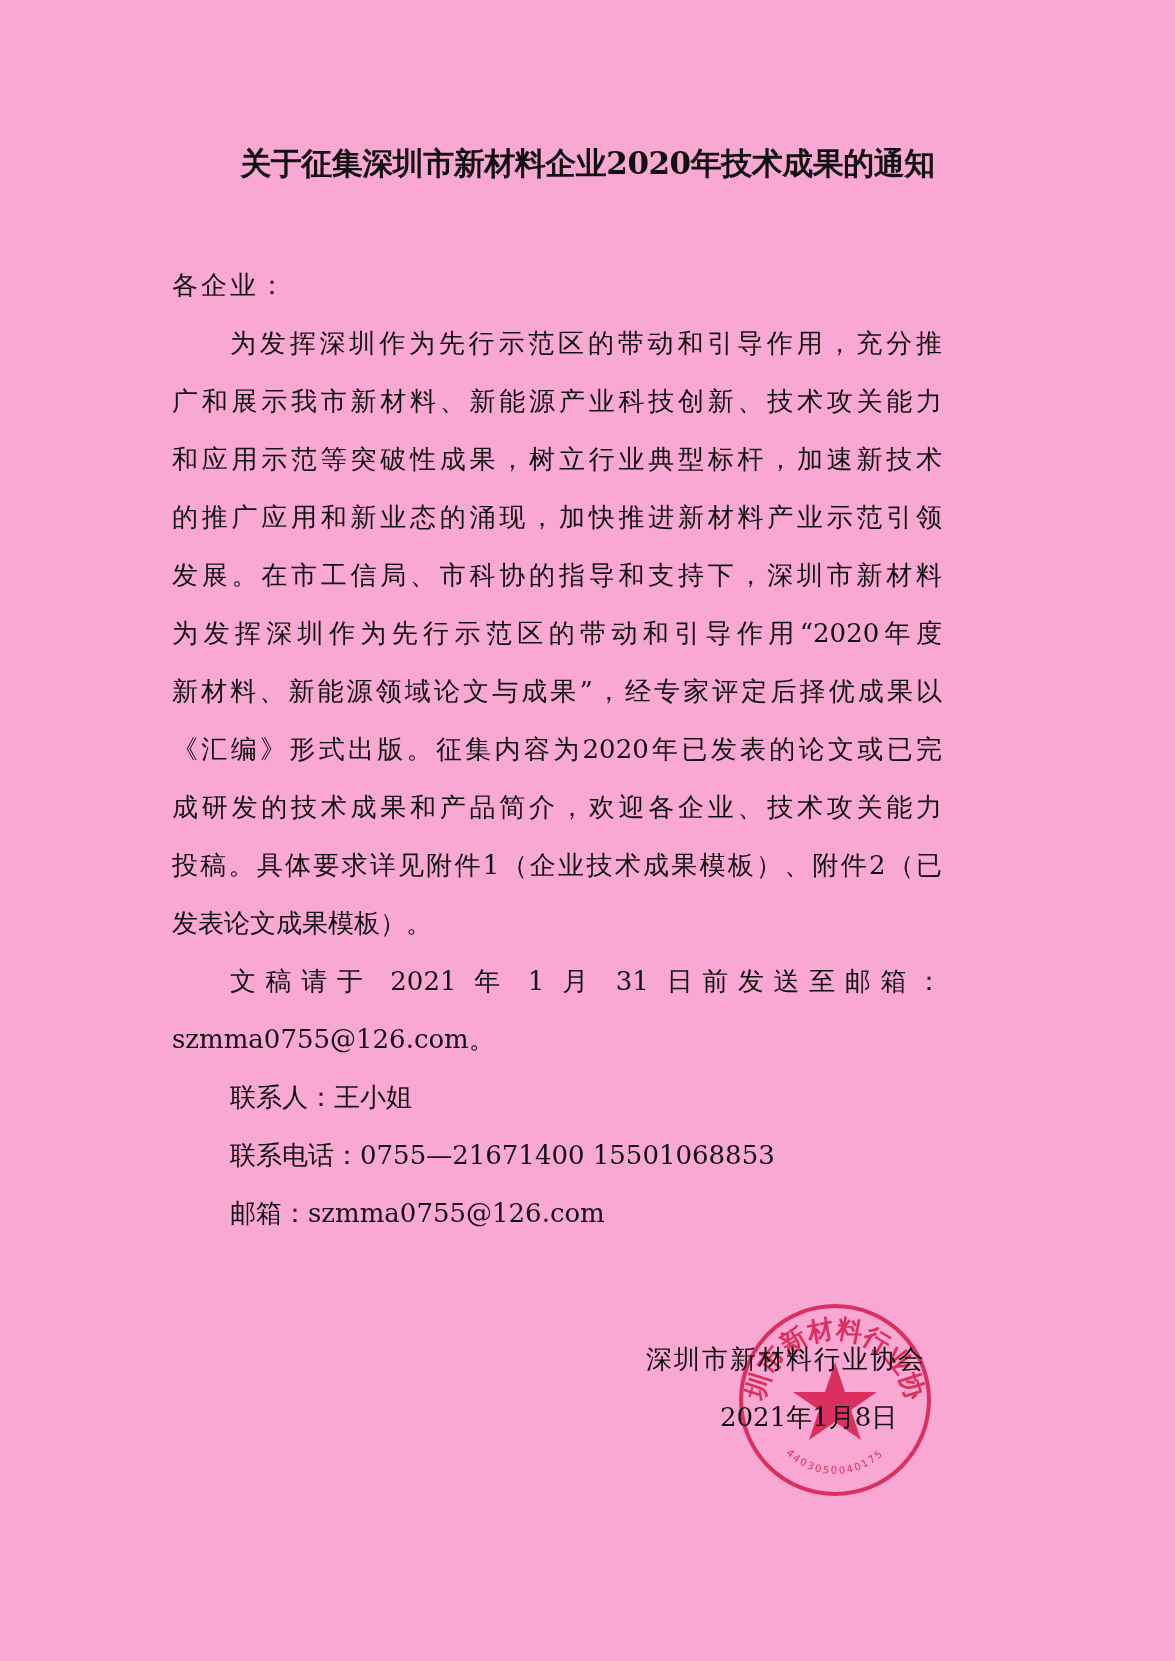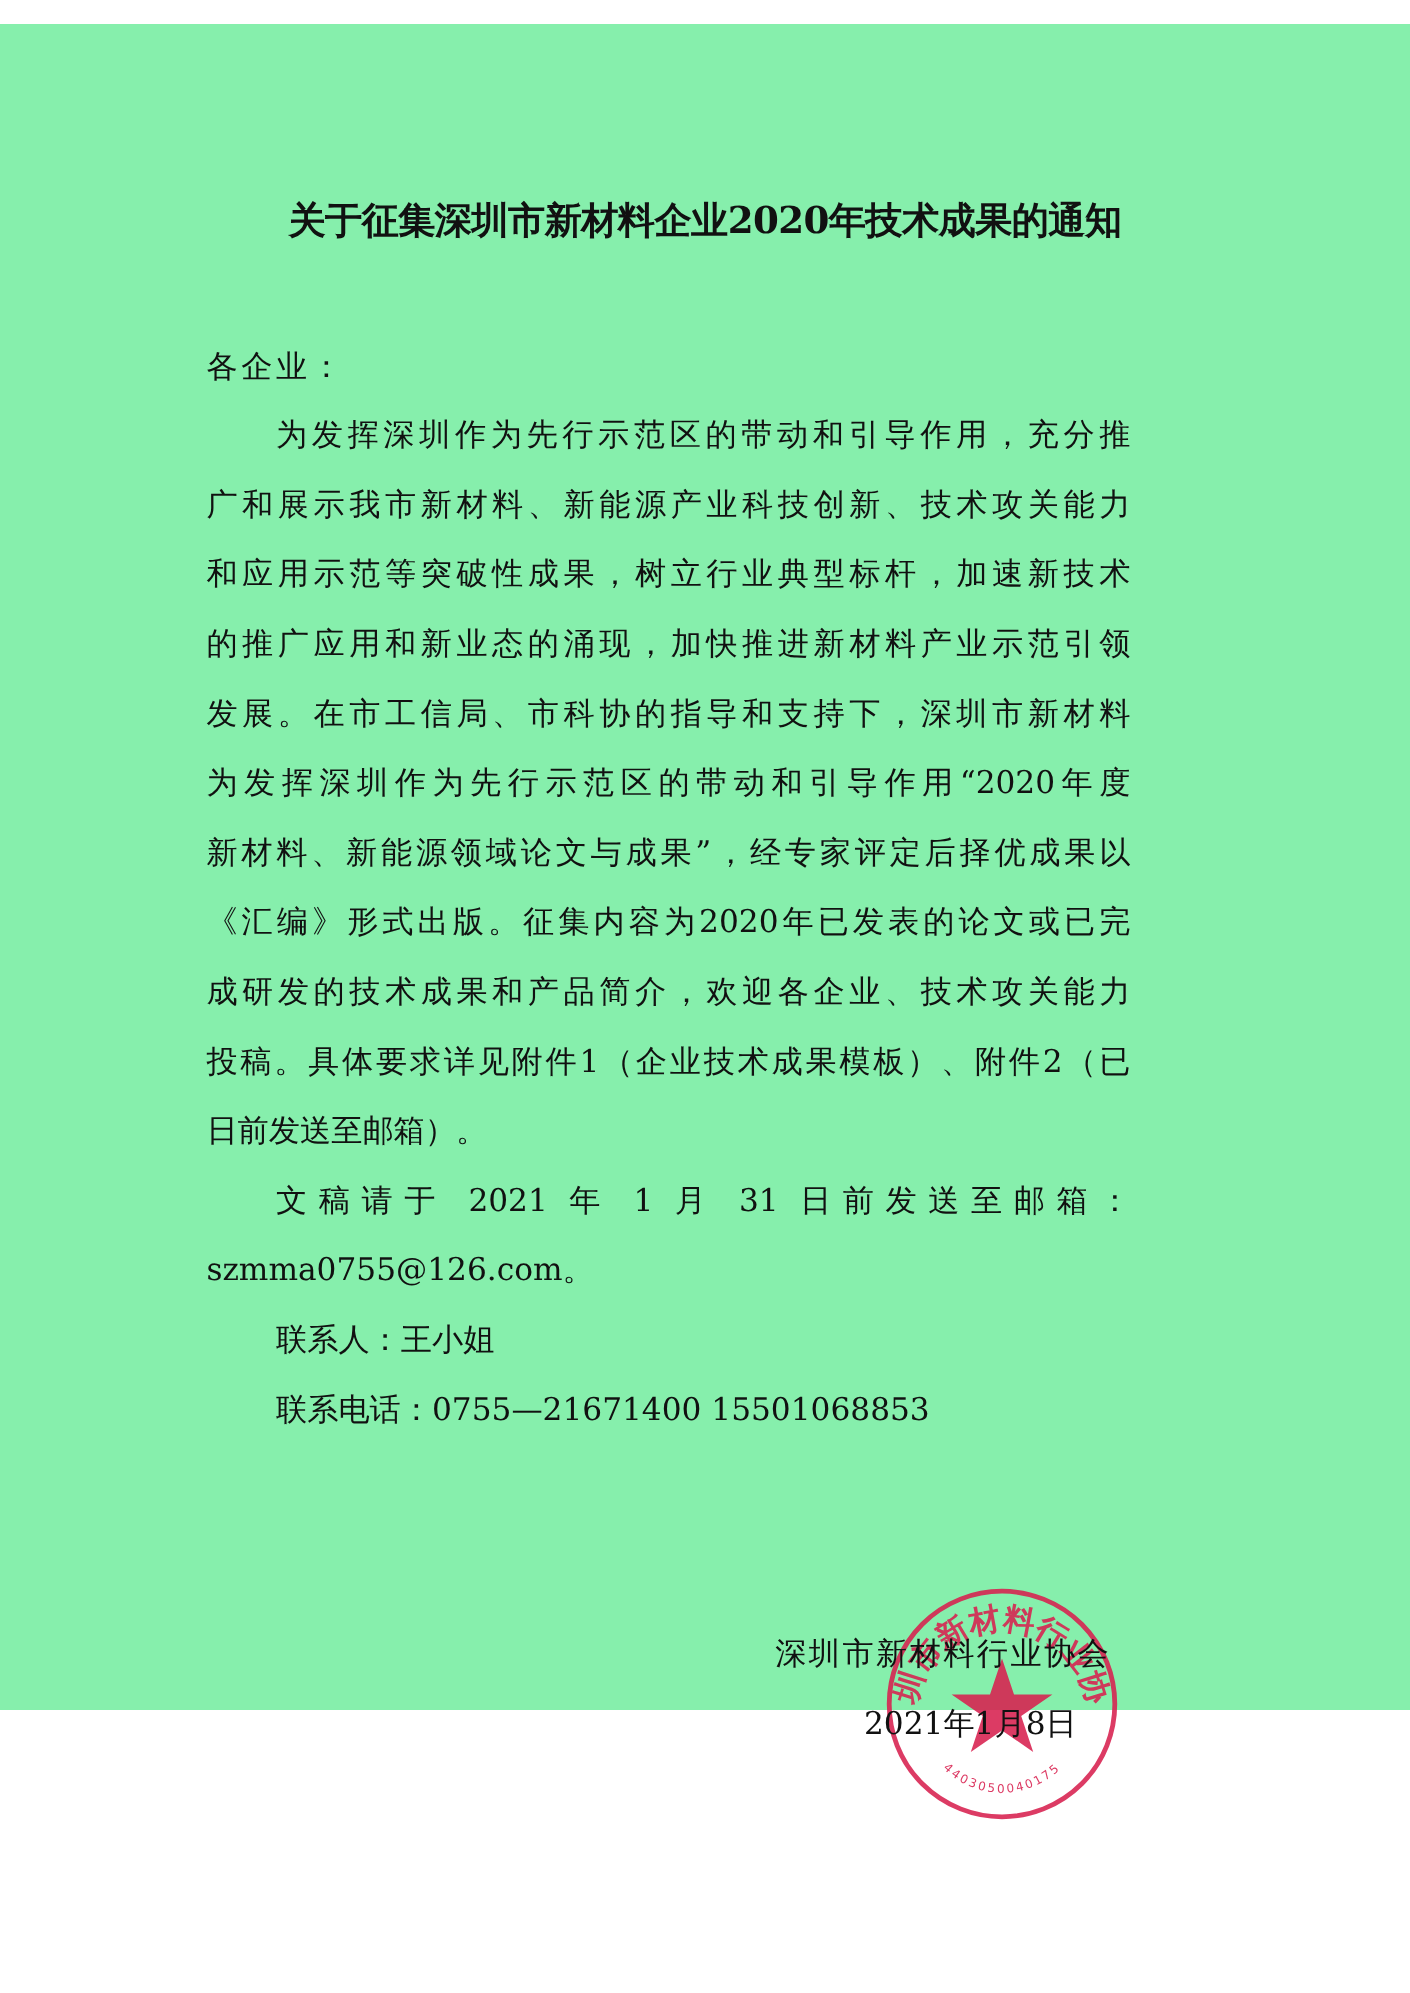--- a/index.html
+++ b/index.html
@@ -12,23 +12,22 @@
       height: 1661px;
       position: relative;
       overflow: hidden;
       font-family: "DejaVu Serif", "Liberation Serif", serif;
       color: #111111;
     }
     .page {
       position: absolute;
       left: 0; top: 0;
       width: 1175px;
-      height: 1405px;
-      background: #86efac;
-      margin-top: 20px;
+      height: 1661px;
+      background: #f9a8d4;
     }
     .title {
       position: absolute;
       top: 143px;
       left: 0;
       width: 1175px;
       text-align: center;
       font-size: 31px;
       font-weight: bold;
       letter-spacing: -0.5px;
@@ -105,27 +104,28 @@
   <div class="line indent" style="top:323px;">为发挥深圳作为先行示范区的带动和引导作用，充分推</div>
   <div class="line" style="top:381px;">广和展示我市新材料、新能源产业科技创新、技术攻关能力</div>
   <div class="line" style="top:439px;">和应用示范等突破性成果，树立行业典型标杆，加速新技术</div>
   <div class="line" style="top:555px;">发展。在市工信局、市科协的指导和支持下，深圳市新材料</div>
   <div class="line" style="top:497px;">的推广应用和新业态的涌现，加快推进新材料产业示范引领</div>
   <div class="line" style="top:613px;">为发挥深圳作为先行示范区的带动和引导作用“2020年度</div>
   <div class="line" style="top:671px;">新材料、新能源领域论文与成果”，经专家评定后择优成果以</div>
   <div class="line" style="top:729px;">《汇编》形式出版。征集内容为2020年已发表的论文或已完</div>
   <div class="line" style="top:787px;">成研发的技术成果和产品简介，欢迎各企业、技术攻关能力</div>
   <div class="line" style="top:845px;">投稿。具体要求详见附件1（企业技术成果模板）、附件2（已</div>
-  <div class="line last" style="top:903px;">日前发送至邮箱）。</div>
+  <div class="line last" style="top:903px;">发表论文成果模板）。</div>
 
   <div class="line indent" style="top:961px;">文稿请于 2021 年 1 月 31 日前发送至邮箱：</div>
   <div class="plain" style="left:172px; top:1019px;">szmma0755@126.com。</div>
 
   <div class="plain" style="left:230px; top:1077px;">联系人：王小姐</div>
   <div class="plain" style="left:230px; top:1135px;">联系电话：0755—21671400 15501068853</div>
+  <div class="plain" style="left:230px; top:1193px;">邮箱：szmma0755@126.com</div>
 
   <svg class="stamp" viewBox="0 0 200 200">
     <defs>
       <path id="arcTop" d="M 28,110 A 72,72 0 1,1 172,110"></path>
       <path id="arcBot" d="M 40,140 A 70,70 0 0,0 160,140"></path>
     </defs>
     <circle cx="100" cy="100" r="94" fill="none" stroke="#d8204f" stroke-width="4"></circle>
     <polygon points="100,62 110,92 142,92 116,110 126,140 100,122 74,140 84,110 58,92 90,92" fill="#d8204f"></polygon>
     <text font-size="26" fill="#d8204f" font-family="DejaVu Sans, sans-serif" font-weight="bold">
       <textPath href="#arcTop" startOffset="50%" text-anchor="middle">深圳市新材料行业协会</textPath>

